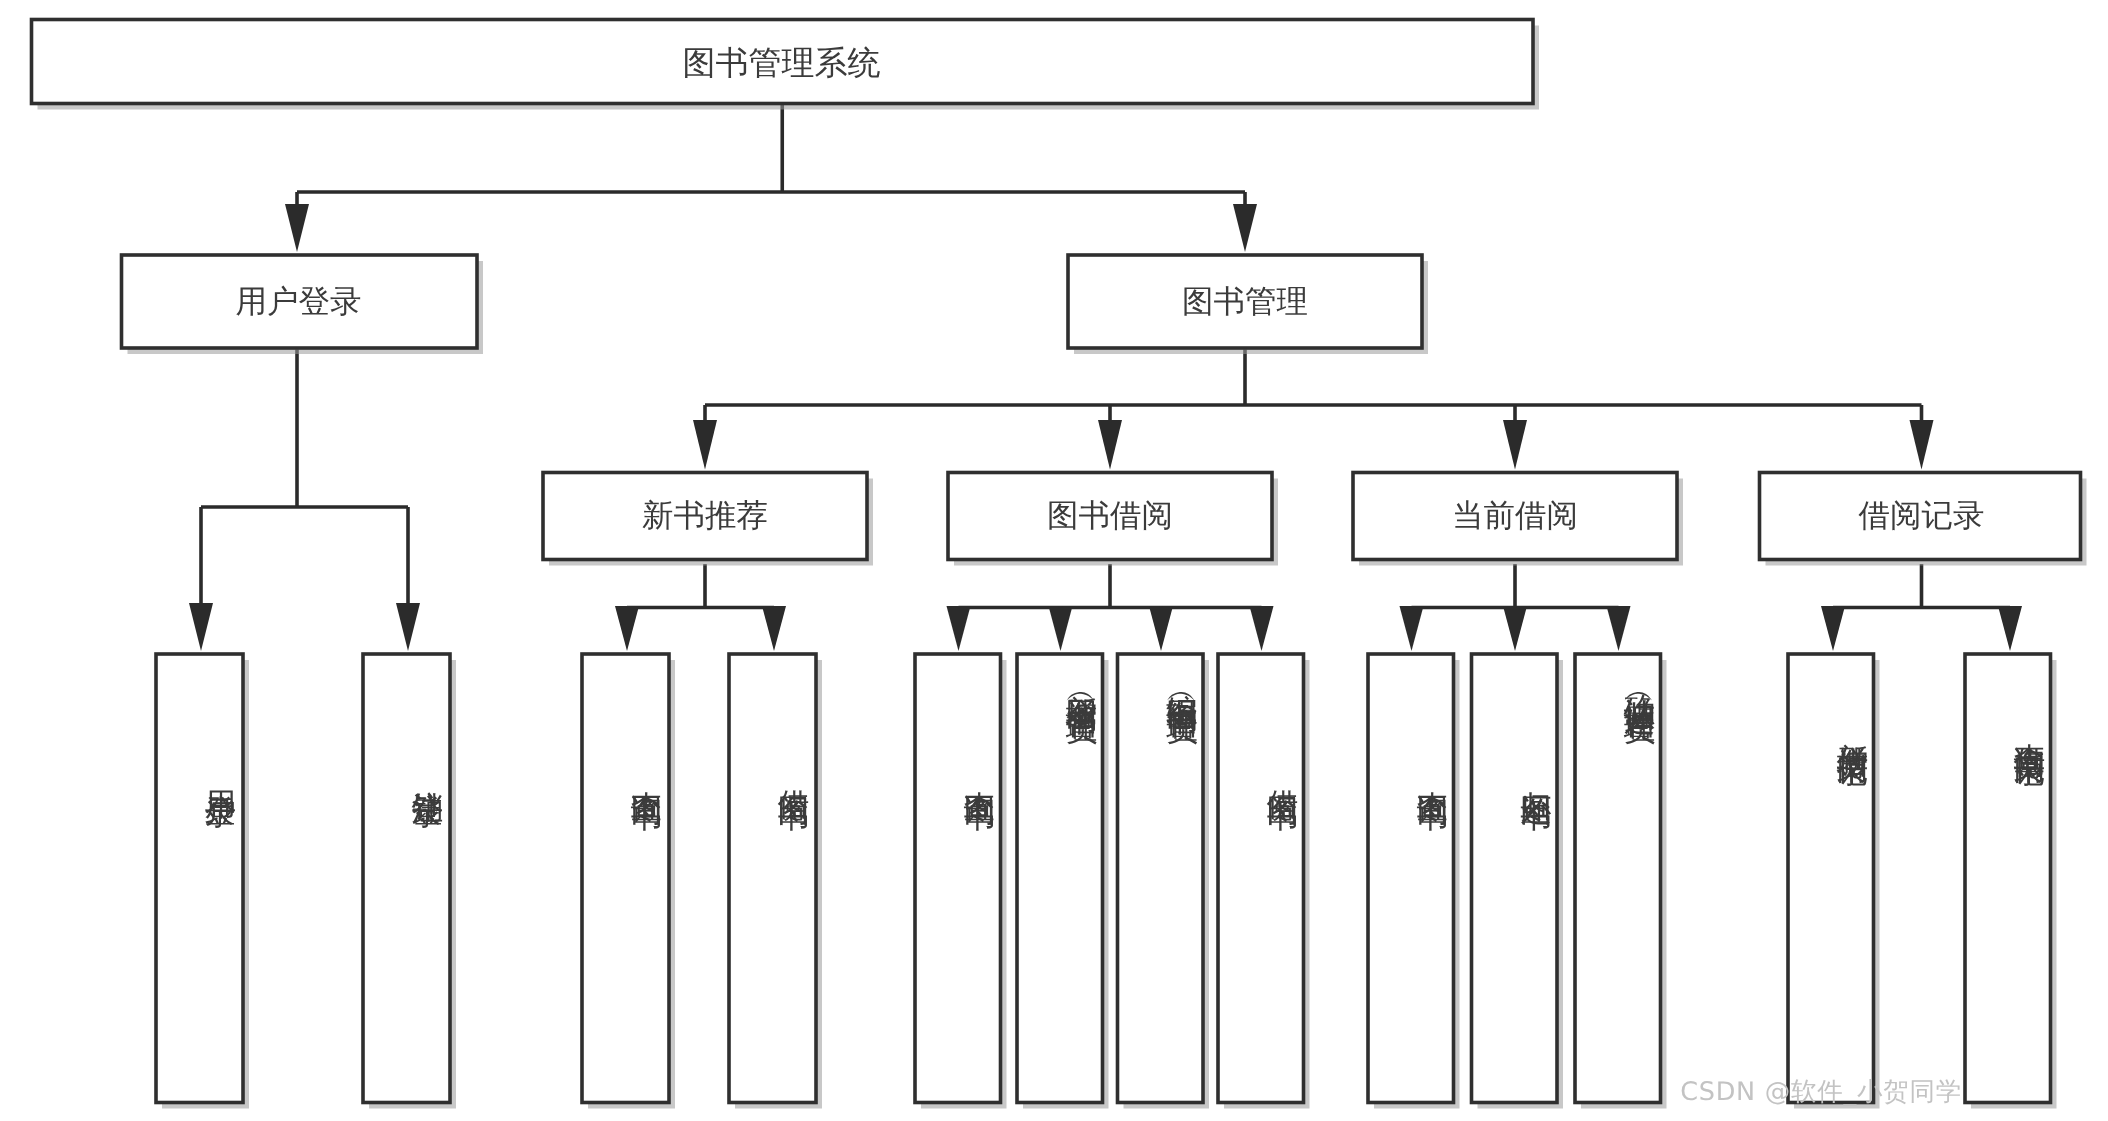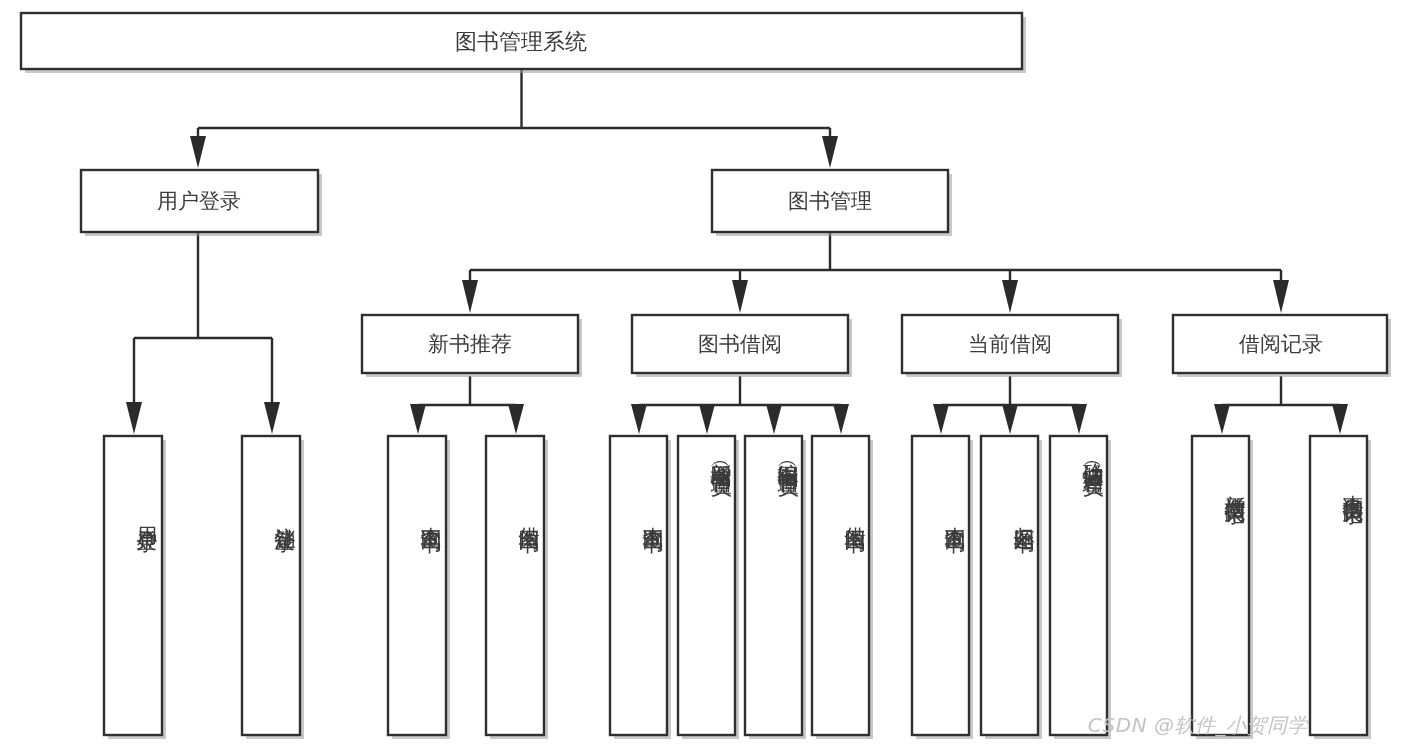--- a/index.html
+++ b/index.html
@@ -69,25 +69,24 @@
     white-space: nowrap;
     text-align: start;
     pointer-events: none;
     user-select: none;
   }
   .watermark {
     position: absolute;
     right: 14px;
     bottom: 8px;
     font-family: "DejaVu Sans", "Liberation Sans", sans-serif;
-    font-size: 20px;
+    font-size: 17px;
     color: #c3c3c3;
     letter-spacing: 0.5px;
     white-space: nowrap;
-    font-style: italic;
   }
 </style>
 </head>
 <body>
 
 <div id="diagram-root">
 
   <svg id="diagram-svg" viewBox="0 0 1405 747">
 
     <g>

